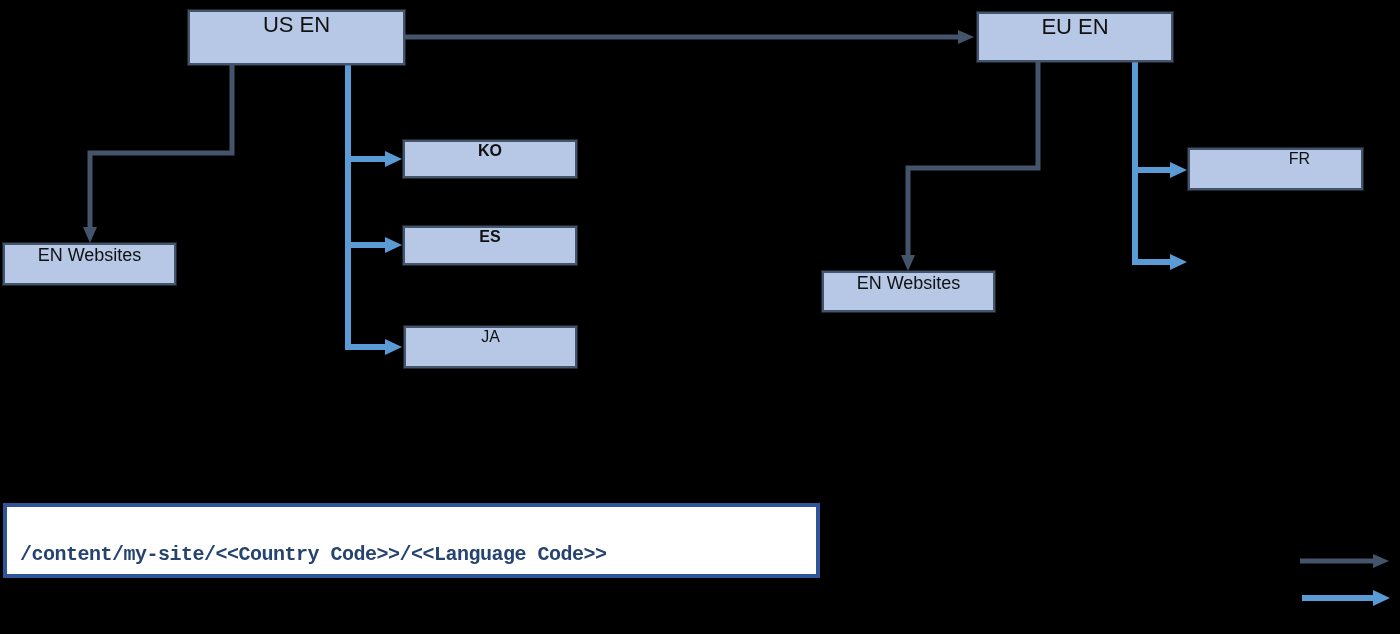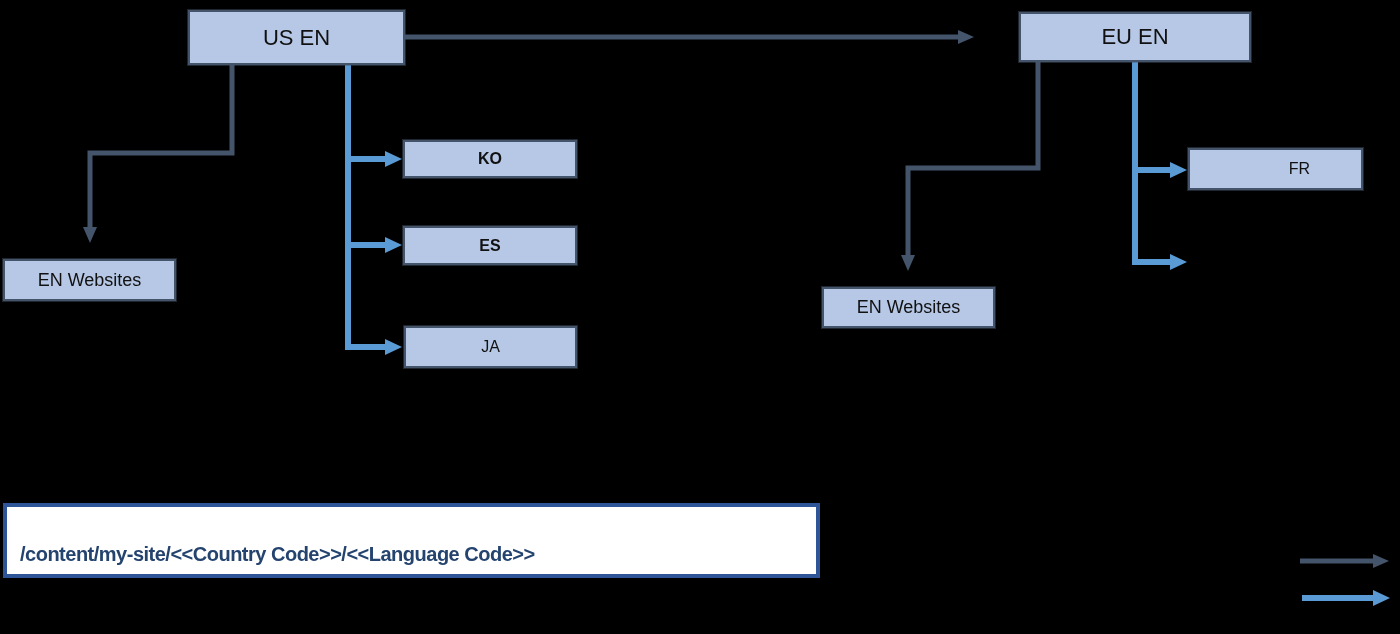--- a/index.html
+++ b/index.html
@@ -20,43 +20,44 @@
     font-family:"Liberation Sans",sans-serif;
     overflow:hidden;position:relative;
   }
   .stage{position:absolute;inset:0;width:1400px;height:634px;}
   svg.connectors{position:absolute;left:0;top:0;width:1400px;height:634px;pointer-events:none;}
   .node{
     position:absolute;
     background:var(--node-fill);
     border:2px solid var(--node-border);
     box-shadow:0 0 0 1px rgba(68,84,106,.45);
-    display:flex;align-items:center;justify-content:center;
+    display:flex;justify-content:center;
     color:var(--node-text);
     box-sizing:border-box;
   }
   .node.root{font-size:22px;}
   .node.lang{font-size:16px;}
-  .node.web{font-size:18px;margin-top:16px;}
+  .node.web{font-size:18px;}
   .node-us-en   {left:188px; top:10px;  width:217px; height:55px;}
-  .node-eu-en   {left:1019px; top:12px;  width:232px; height:50px;}
+  .node-eu-en   {left:977px; top:12px;  width:196px; height:50px;}
   .node-ko      {left:403px; top:140px; width:174px; height:38px;font-weight:bold;}
   .node-es      {left:403px; top:226px; width:174px; height:39px;font-weight:bold;}
   .node-ja      {left:404px; top:326px; width:173px; height:42px;}
   .node-us-web  {left:3px;   top:243px; width:173px; height:42px;}
   .node-eu-web  {left:822px; top:271px; width:173px; height:41px;}
   .node-fr      {left:1188px;top:148px; width:175px; height:42px;padding-left:48px;}
   .node-de      {left:1188px;top:233px; width:175px; height:44px;}
   .path-box{
     position:absolute;left:3px;top:503px;width:817px;height:75px;
     background:var(--path-box-fill);
     border:4px solid var(--path-box-border);
     box-sizing:border-box;
     display:flex;align-items:center;
     padding:28px 0 0 13px;
+    font-family:Liberation Mono, monospace;
   }
   .path-box span{
     font-size:20px;font-weight:bold;color:var(--path-text);
     letter-spacing:-0.5px;white-space:nowrap;
   }
   .dark-line{stroke:var(--dark-arrow);fill:none;}
   .blue-line{stroke:var(--blue-arrow);fill:none;}
   #arrowDarkHead{fill:var(--dark-arrow);}
   #arrowBlueHead{fill:var(--blue-arrow);}
 </style>

